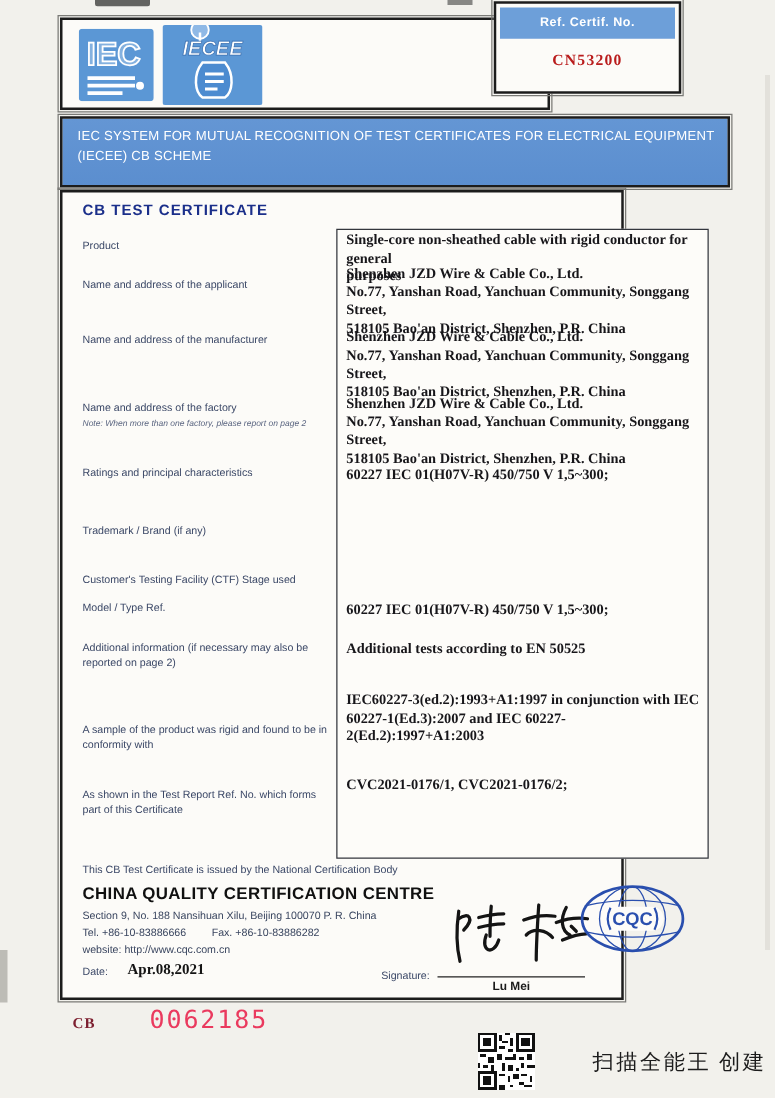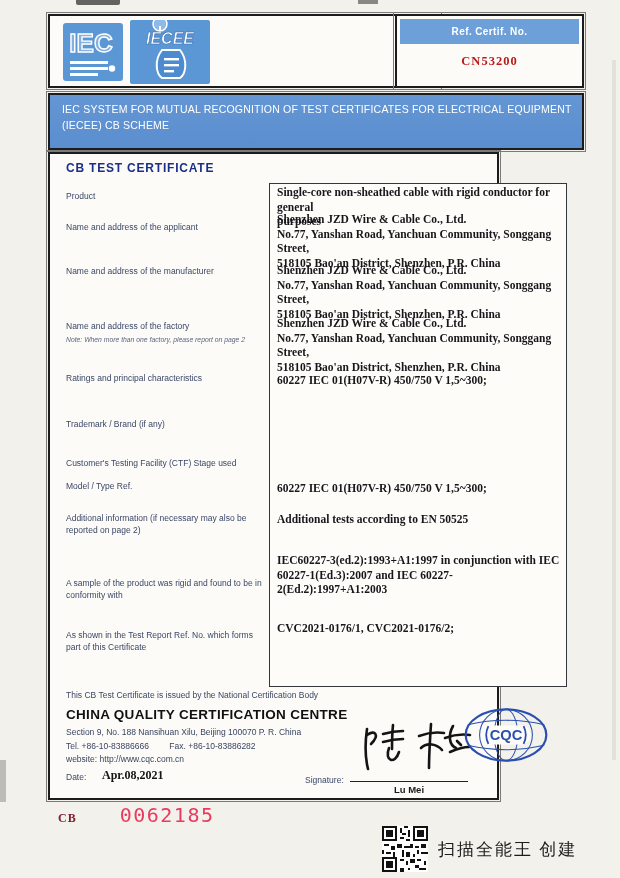--- a/index.html
+++ b/index.html
@@ -6,21 +6,21 @@
   html,body { width:620px; }
   body { background:#e9e8e2; font-family:"Liberation Sans", sans-serif; }
   .page { position:relative; width:620px; height:878px; background:#f2f1ec; overflow:hidden; }
   .abs { position:absolute; }
 
   
   .box2 { position:absolute; background:#fcfbf8; border:2px solid #1c1c1c; outline:1px solid #7a7a76; outline-offset:1px; }
 
   
   .hdr-left  { left:48px; top:14px; width:392px; height:74px; }
-  .hdr-right { left:395px; top:14px; width:189px; height:74px; }
+  .hdr-right { left:395px; top:1px; width:150px; height:74px; }
   .ref-bar { position:absolute; left:3px; right:3px; top:3px; height:25px; background:#6d9fd9;
              color:#fff; font-weight:bold; font-size:10px; text-align:center; line-height:25px; letter-spacing:.4px; }
   .ref-val { position:absolute; left:0; right:0; top:38px; text-align:center; color:#b91c1c;
              font-family:"Liberation Serif", serif; font-size:12.5px; font-weight:600; letter-spacing:1px; }
 
   
   .banner { left:48px; top:93px; width:536px; height:57px; background:linear-gradient(#6496d4,#5b8ecf); }
   .banner-text { position:absolute; left:12px; top:7px; right:10px; color:#fff; font-weight:normal;
                  font-size:10.5px; line-height:1.5; letter-spacing:.2px; white-space:pre-line; }
 
@@ -48,21 +48,21 @@
   .f-signer { position:absolute; left:300px; top:630px; width:118px; text-align:center; color:#1a1a1a;
               font-size:9.5px; font-weight:bold; }
   .cqc-svg  { position:absolute; left:412px; top:551px; }
 
   
   .serial { position:absolute; left:58px; top:803px; }
   .serial-cb { color:#7d2030; font-family:"Liberation Serif", serif; font-weight:bold;
                font-size:12px; letter-spacing:1px; margin-right:8px; }
   .serial-num { color:#ea3a5e; font-family:"DejaVu Sans Mono", monospace; font-size:20px;
                 letter-spacing:1.5px;margin-left:35px; }
-  .scanbar { position:absolute; left:382px; top:825px; display:flex; align-items:center; }
+  .scanbar { position:absolute; left:382px; top:825px; display:flex; align-items:center;gap:36px; }
   .scan-text { margin-left:10px; color:#1c1c1c; font-size:17px; letter-spacing:2px;
                font-family:"Liberation Serif", serif; }
 
   
   .art1 { left:76px; top:0; width:44px; height:5px; background:#4a4a48; opacity:.85; border-radius:0 0 2px 2px; }
   .art2 { left:358px; top:0; width:20px; height:4px; background:#5a5a58; opacity:.7; }
   .art3 { left:0; top:760px; width:6px; height:42px; background:#bdbcb6; }
   .art4 { left:612px; top:60px; width:4px; height:700px; background:#d8d7d1; opacity:.6; }
 </style>
 </head>

